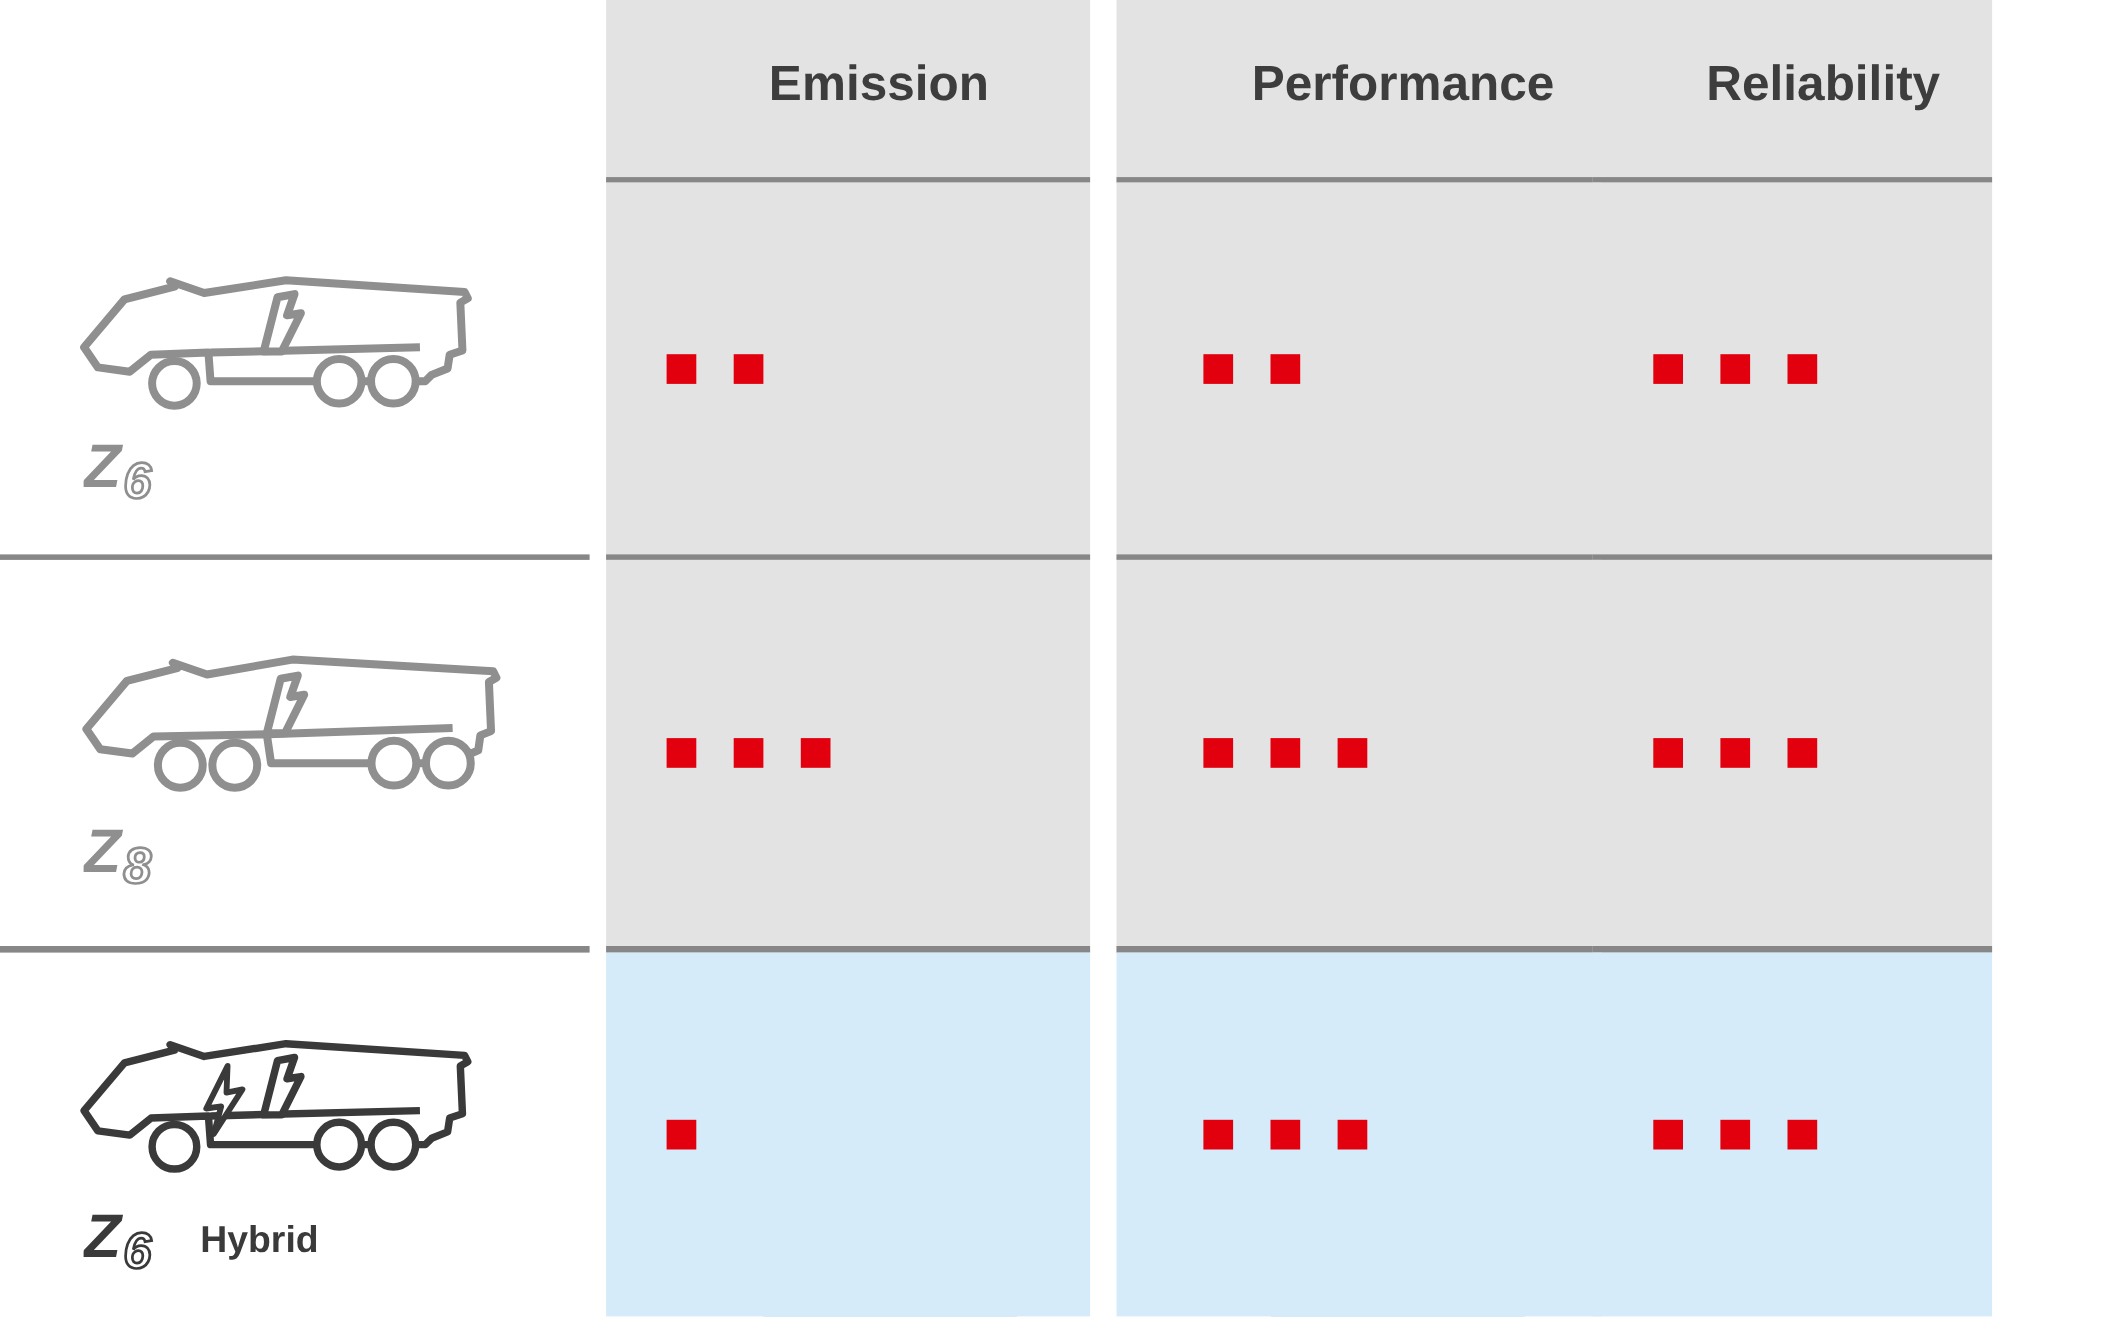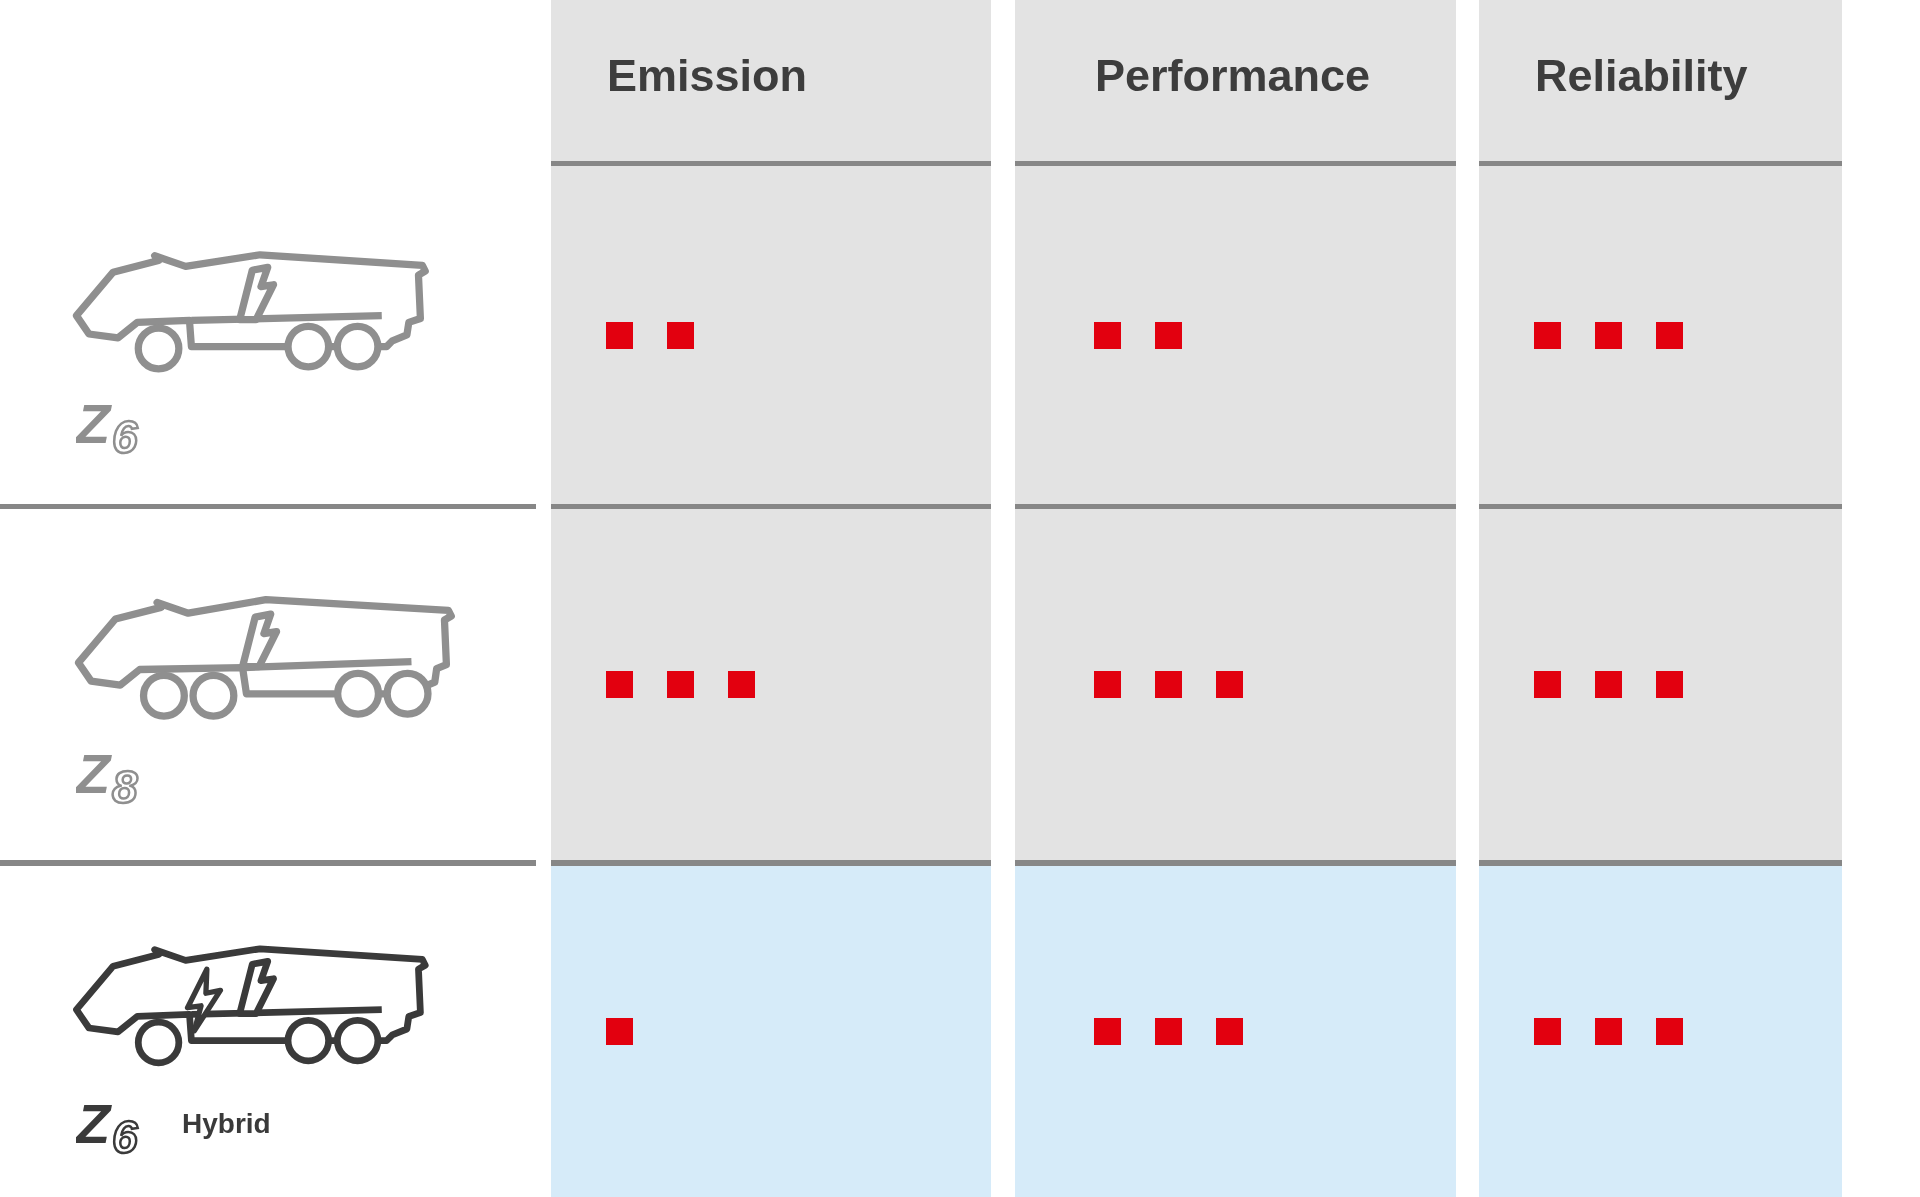--- a/index.html
+++ b/index.html
@@ -3,47 +3,47 @@
 <meta charset="utf-8">
 <style>
   html,body{margin:0;padding:0;background:#ffffff;}
   .stage{
     position:relative;width:1920px;height:1197px;overflow:hidden;
     background:#ffffff;font-family:"Liberation Sans",sans-serif;
   }
   
   .col1{left:551px;width:440px;}
   .col2{left:1015px;width:441px;padding-left:24px;}
-  .col3{left:1479px;width:363px;}
+  .col3{left:1448px;width:363px;}
   
   .hrow{top:0;height:166px;border-bottom:5px solid var(--line-gray,#878787);}
   .row1{top:166px;height:343px;border-bottom:5px solid var(--line-gray,#878787);}
   .row2{top:509px;height:357px;border-bottom:6px solid var(--line-gray,#878787);}
   .row3{top:866px;height:331px;}
   .abs{position:absolute;box-sizing:border-box;}
   
-  .hcell{background:var(--cell-gray,#e3e3e3);}
+  .hcell{background:var(--cell-gray,#e3e3e3);text-align:center;}
   .hcell span{
     display:block;padding:50px 0 0 56px;
     font-size:45px;font-weight:bold;color:var(--header-text,#3d3d3d);
   }
   
   .cell{background:var(--cell-gray,#e3e3e3);display:flex;align-items:center;}
   .cell.hl{background:var(--row-blue,#d6ebf9);}
   .squares{display:flex;gap:34px;margin-left:55px;}
   .sq{width:27px;height:27px;background:var(--rating-red,#e2000f);}
   
   .lrow{left:0;width:536px;background:transparent;}
   .truck{position:absolute;color:var(--truck-gray,#8f8f8f);}
   .truck.dark{color:var(--truck-dark,#3a3a3a);}
   .logo{position:absolute;color:var(--truck-gray,#8f8f8f);}
   .logo.dark{color:var(--truck-dark,#3a3a3a);}
   .variant{
     position:absolute;left:182px;top:242px;
-    font-size:28px;font-weight:bold;color:var(--truck-dark,#3a3a3a);
+    font-size:34px;font-weight:bold;color:var(--truck-dark,#3a3a3a);
   }
 </style>
 </head>
 <body>
 
 <div class="stage">
 
   <div class="abs hrow col1 hcell">
     <span>Emission</span>
   </div>

